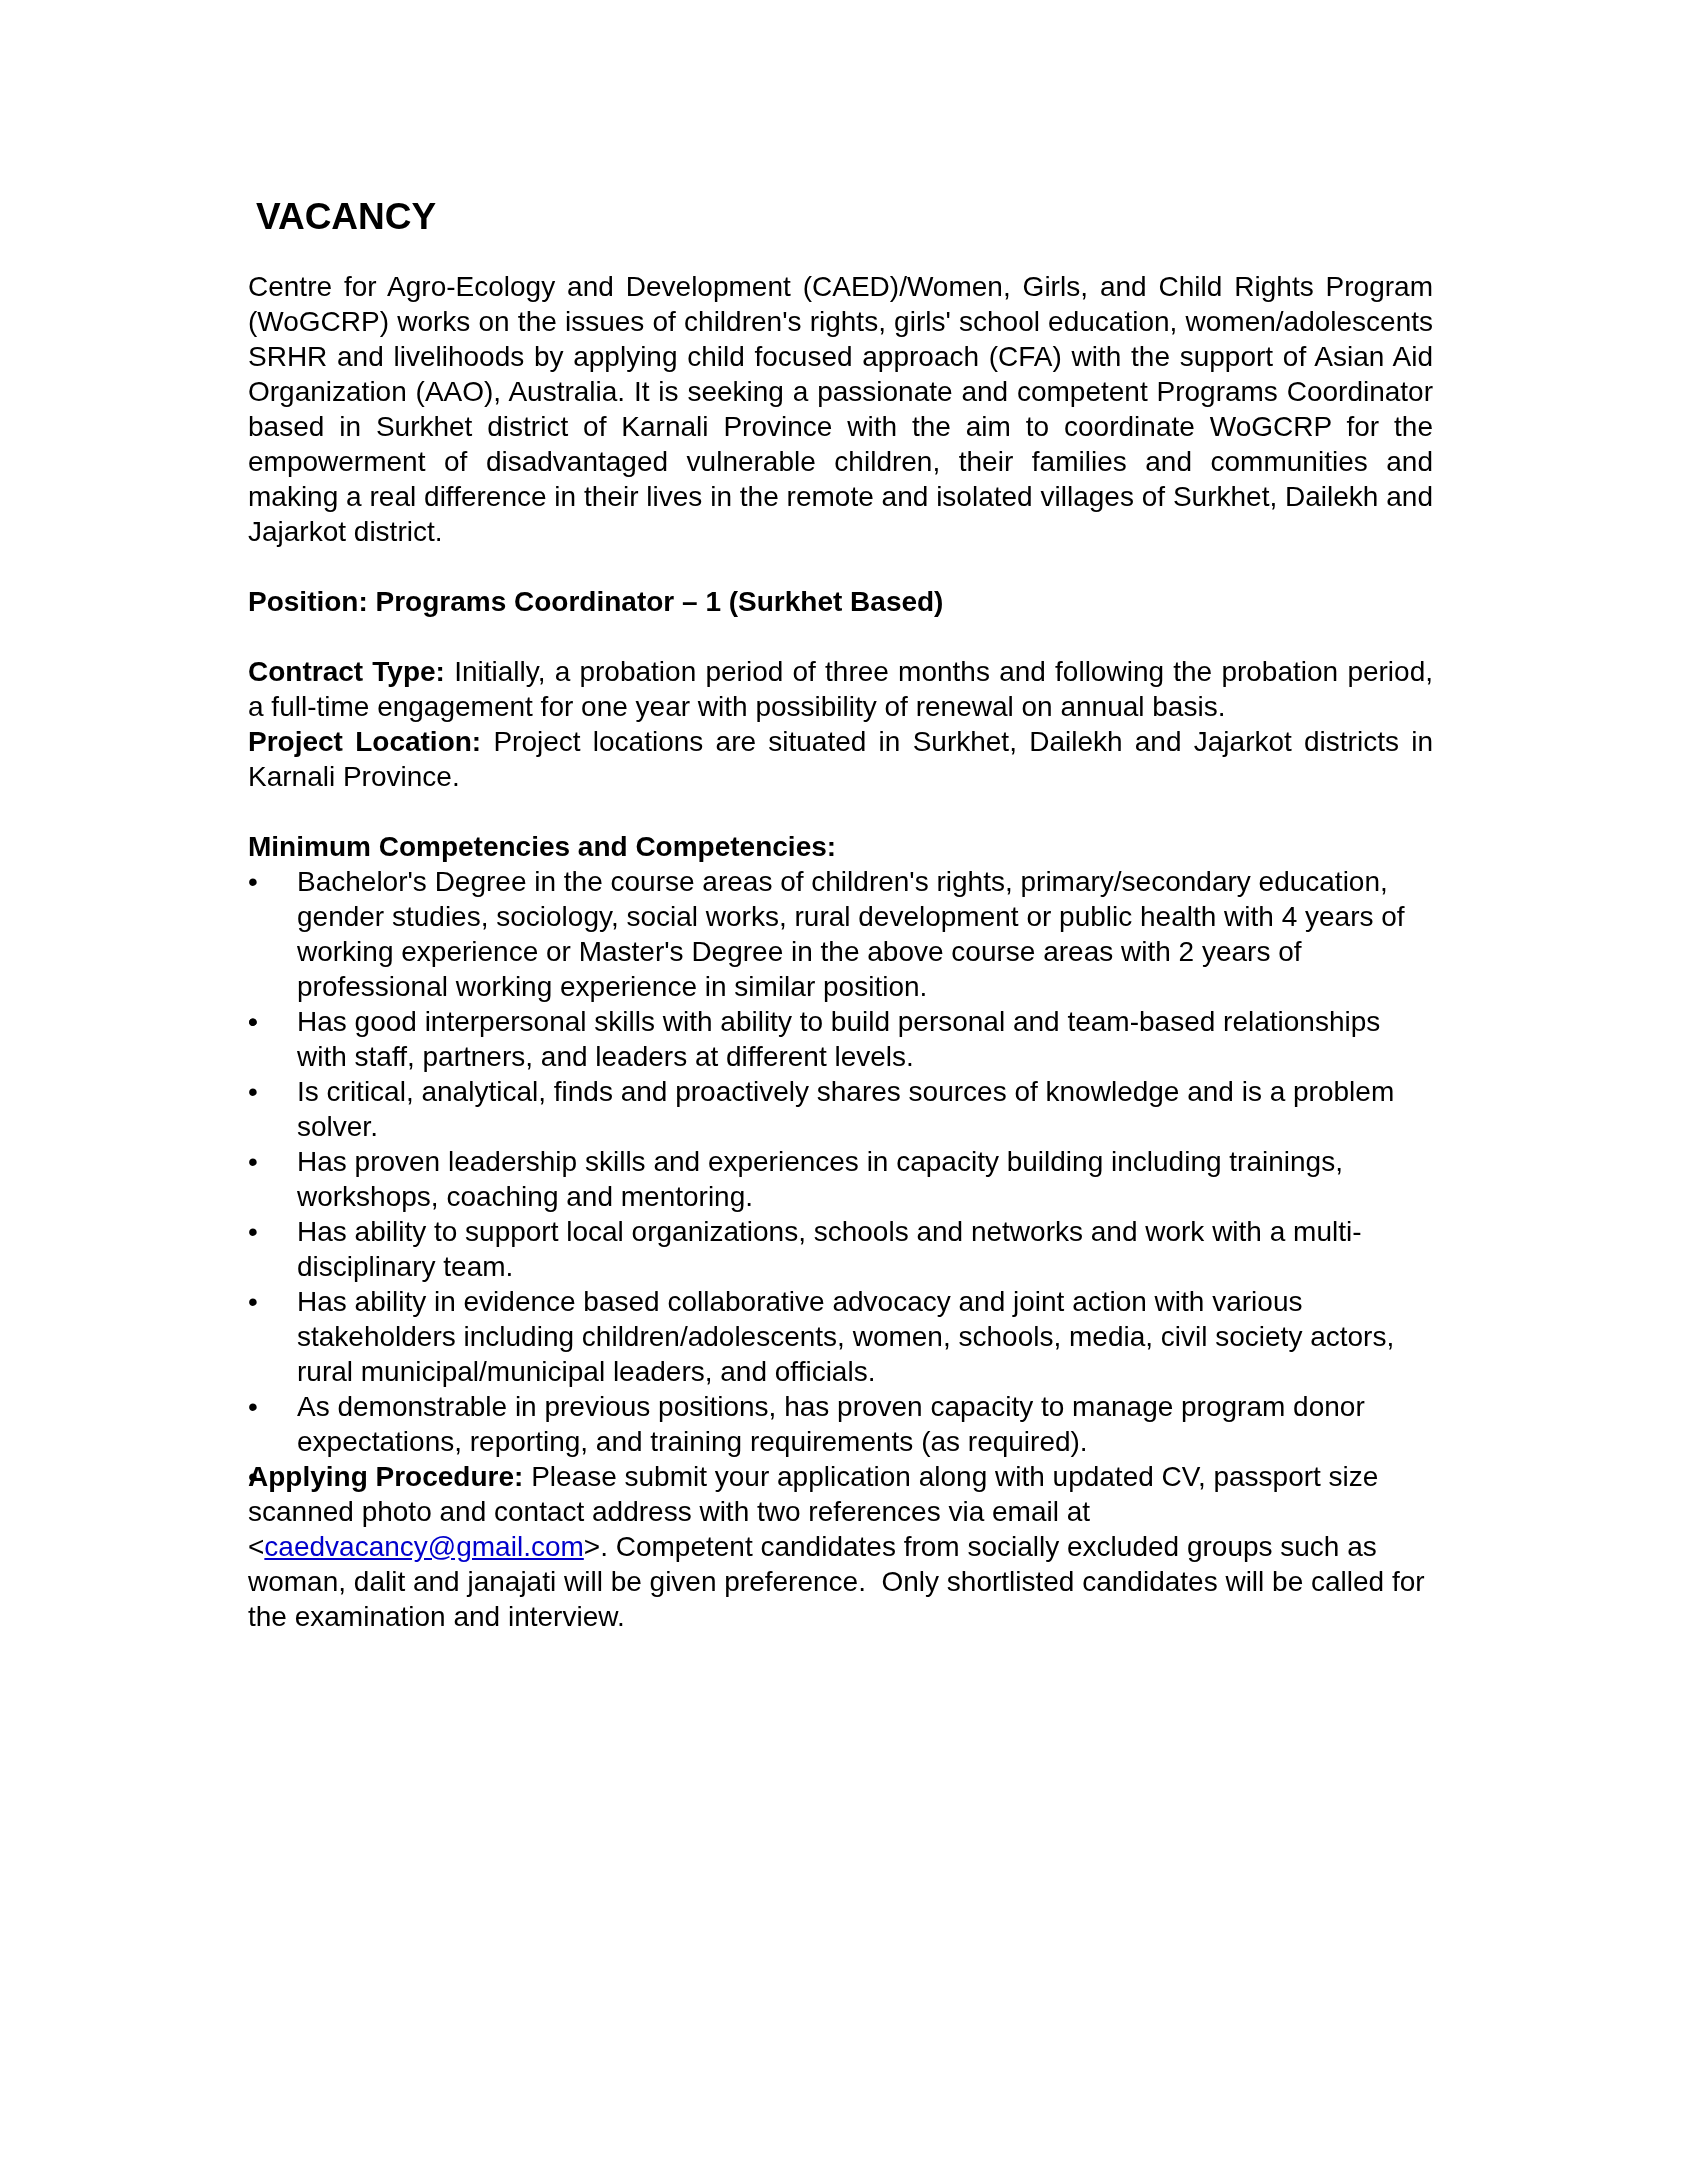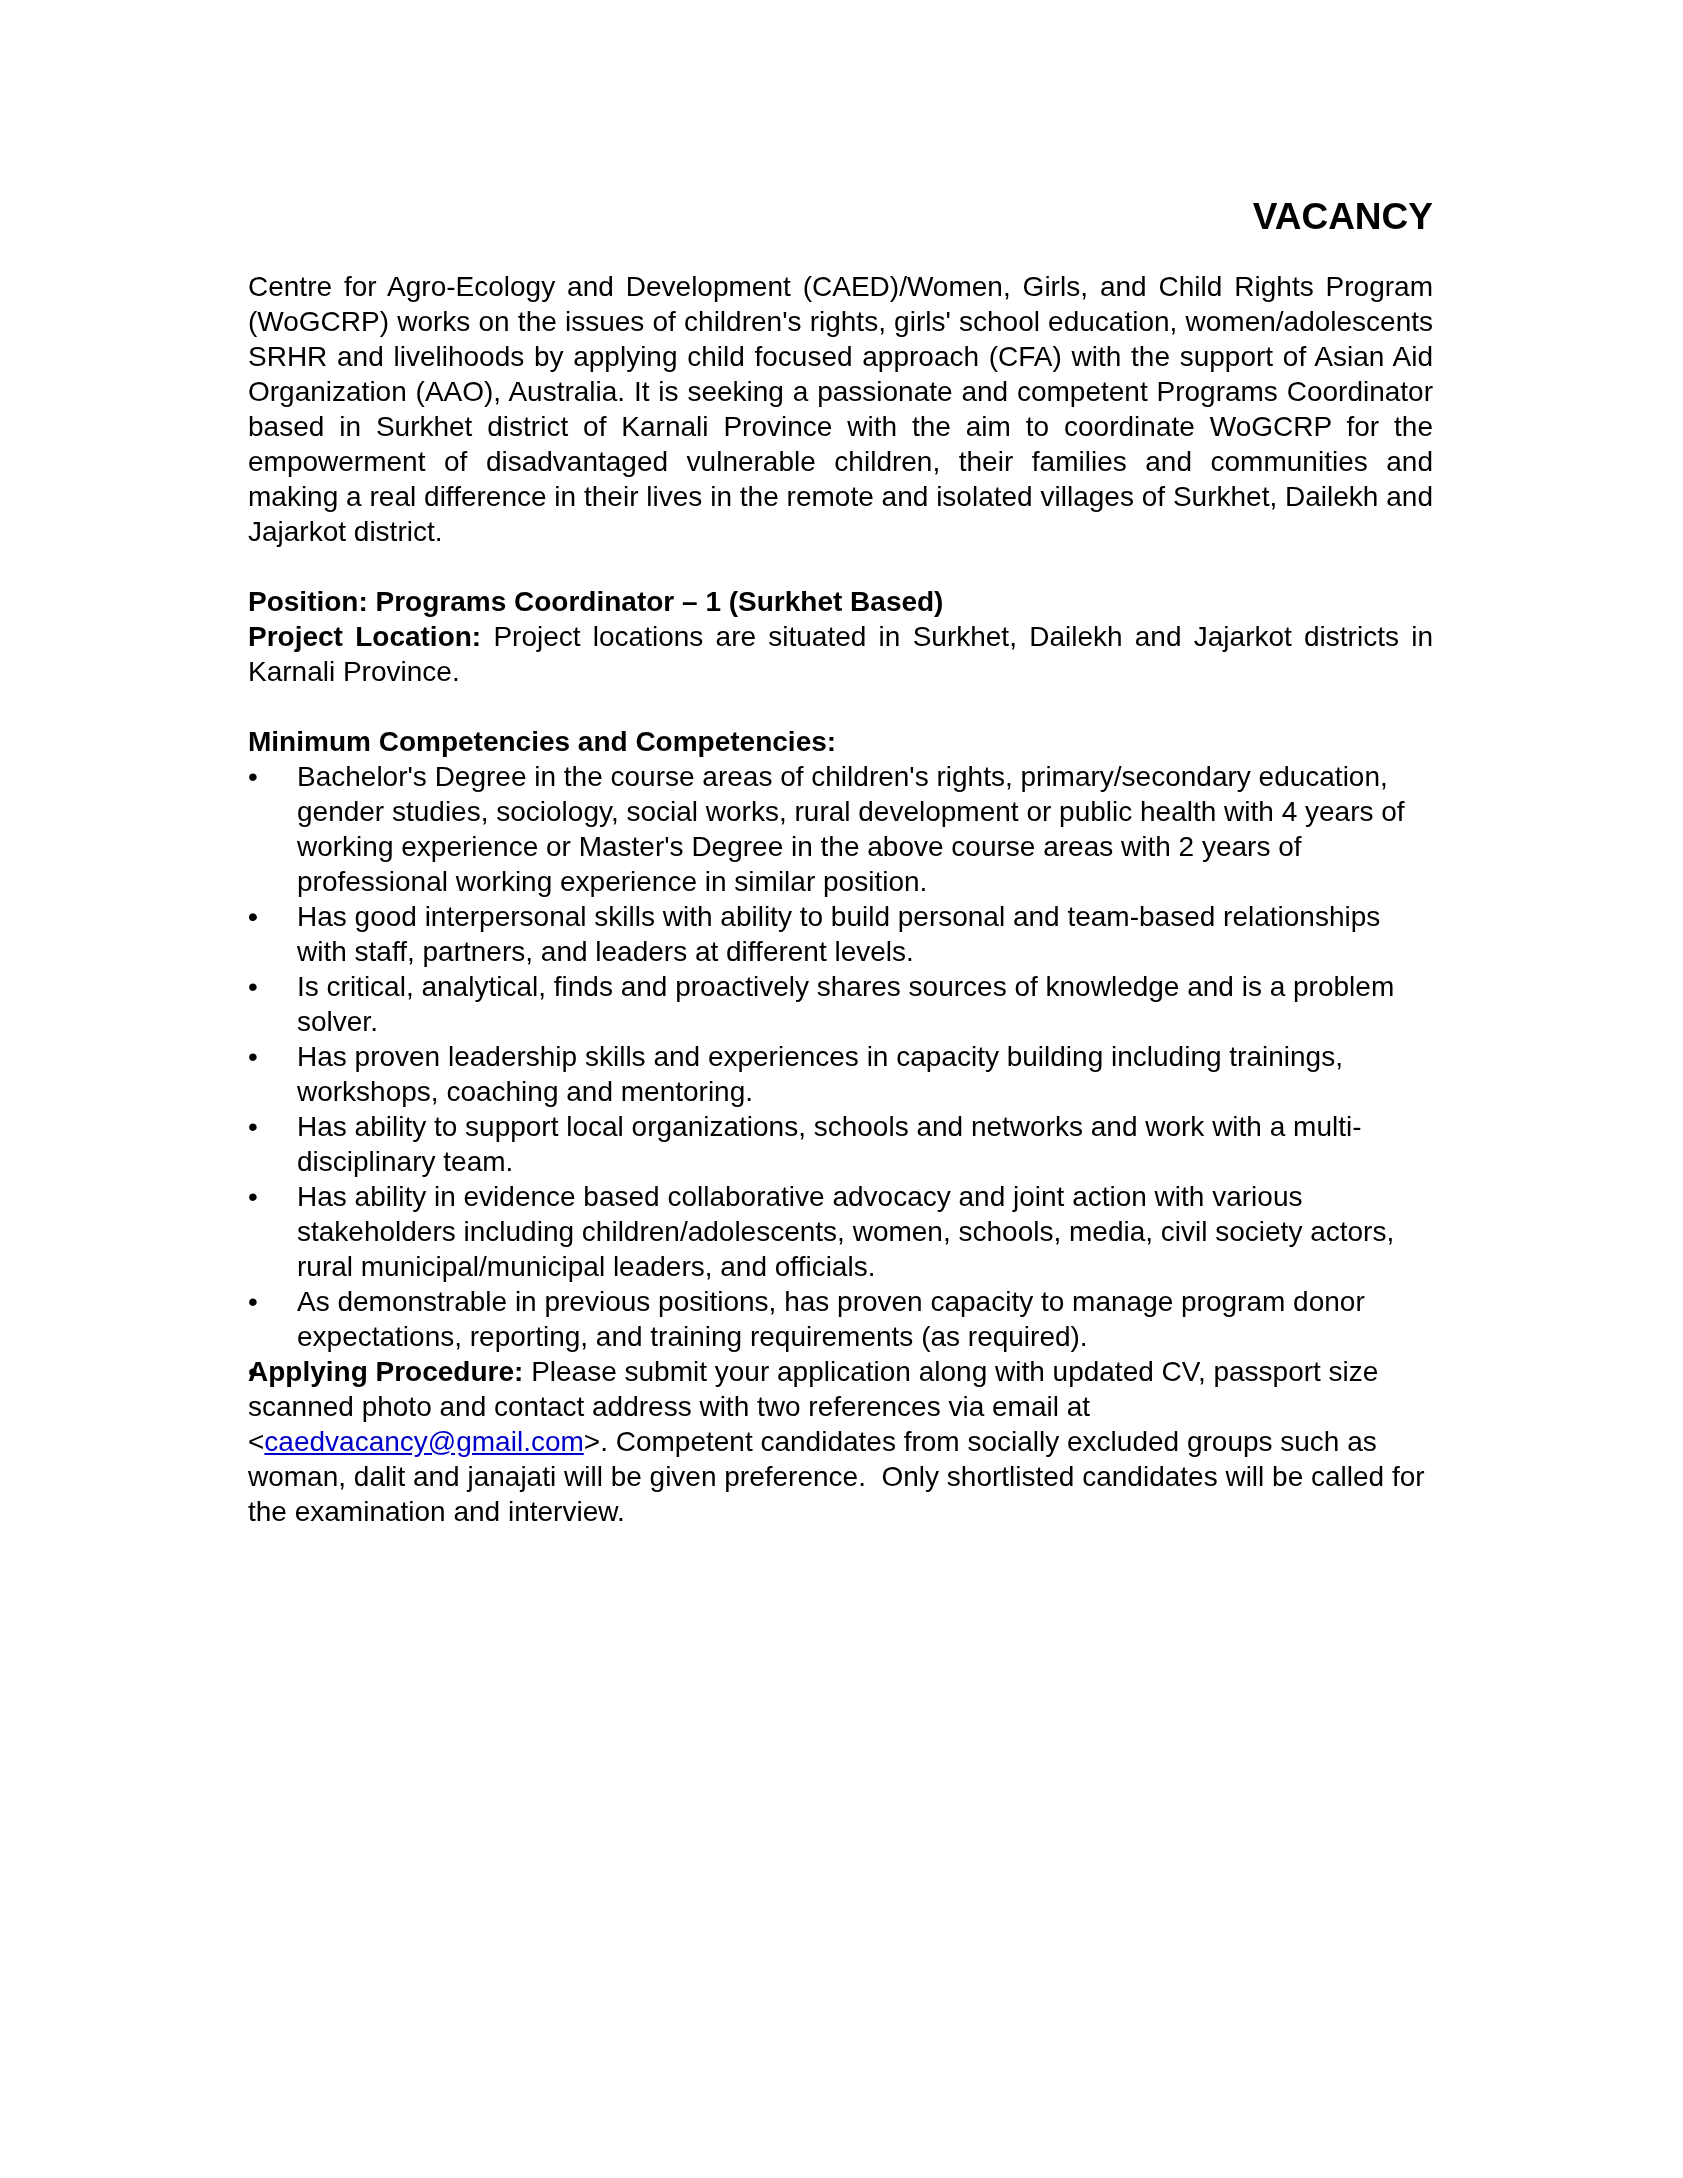--- a/index.html
+++ b/index.html
@@ -5,21 +5,21 @@
     html, body { margin: 0; padding: 0; background: #ffffff; }
     body {
       width: 1683px; height: 2178px; position: relative; overflow: hidden;
       font-family: "Liberation Sans", sans-serif; color: #000;
     }
     .page {
       position: absolute; left: 248px; top: 193px; width: 1185px;
       font-size: 28px; line-height: 35px;
     }
     h1 {
-      margin: 0; text-align: right; font-size: 37px; line-height: 48px;
+      margin: 0; text-align: left; font-size: 37px; line-height: 48px;
       font-weight: bold; padding-left: 8px;
     }
     .intro { text-align: justify; }
     .position { margin-top: 35px; font-weight: bold; }
     .contract { margin-top: 35px; }
     .field { text-align: justify; }
     .field .lbl { font-weight: bold; }
     .req-head { margin-top: 35px; font-weight: bold; }
     ul { margin: 0; padding: 0; list-style: none; }
     li { position: relative; padding-left: 49px; text-align: left; }
@@ -32,20 +32,23 @@
 </head>
 <body>
 
 <div class="page">
   <h1>VACANCY</h1>
 
   <p class="intro" style="margin-bottom:0">Centre for Agro-Ecology and Development (CAED)/Women, Girls, and Child Rights Program (WoGCRP) works on the issues of children's rights, girls' school education, women/adolescents SRHR and livelihoods by applying child focused approach (CFA) with the support of Asian Aid Organization (AAO), Australia. It is seeking a passionate and competent Programs Coordinator based in Surkhet district of Karnali Province with the aim to coordinate WoGCRP for the empowerment of disadvantaged vulnerable children, their families and communities and making a real difference in their lives in the remote and isolated villages of Surkhet, Dailekh and Jajarkot district.</p>
 
   <div class="position">Position: Programs Coordinator – 1 (Surkhet Based)</div>
 
+  <div class="contract field">
+    <span class="lbl">Contract Type:</span><span> Initially, a probation period of three months and following the probation period, a full-time engagement for one year with possibility of renewal on annual basis.</span>
+  </div>
   <div class="field">
     <span class="lbl">Project Location:</span><span> Project locations are situated in Surkhet, Dailekh and Jajarkot districts in Karnali Province.</span>
   </div>
 
   <div class="req-head">Minimum Competencies and Competencies:</div>
   <ul>
     <li><span class="bullet">•</span><span>Bachelor's Degree in the course areas of children's rights, primary/secondary education, gender studies, sociology, social works, rural development or public health with 4 years of working experience or Master's Degree in the above course areas with 2 years of professional working experience in similar position.</span></li>
     <li><span class="bullet">•</span></li>
     <li><span class="bullet">•</span><span>Has good interpersonal skills with ability to build personal and team-based relationships with staff, partners, and leaders at different levels.</span></li>
     <li><span class="bullet">•</span><span>Is critical, analytical, finds and proactively shares sources of knowledge and is a problem solver.</span></li>

